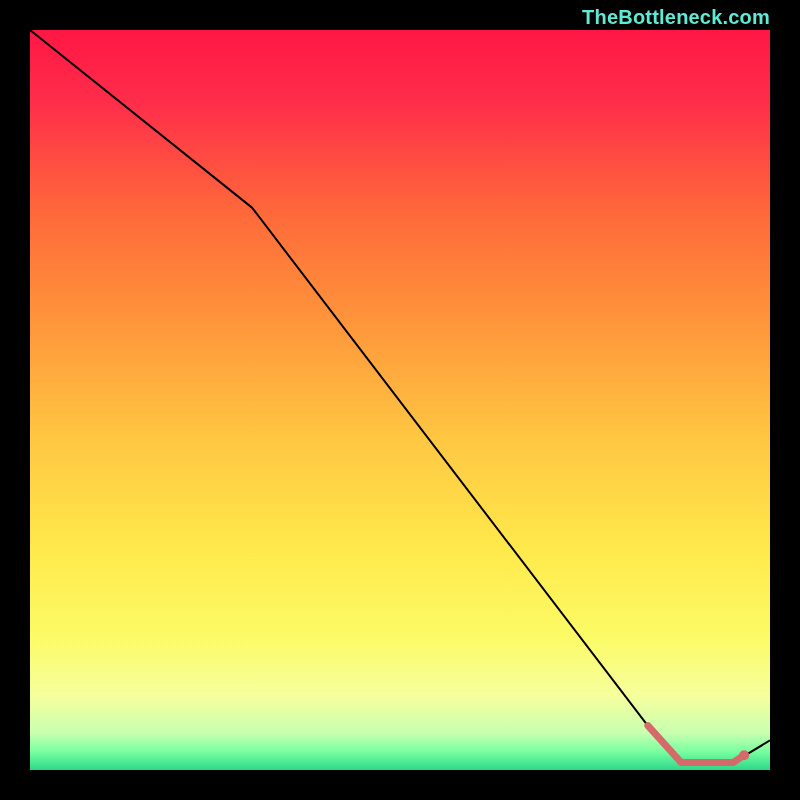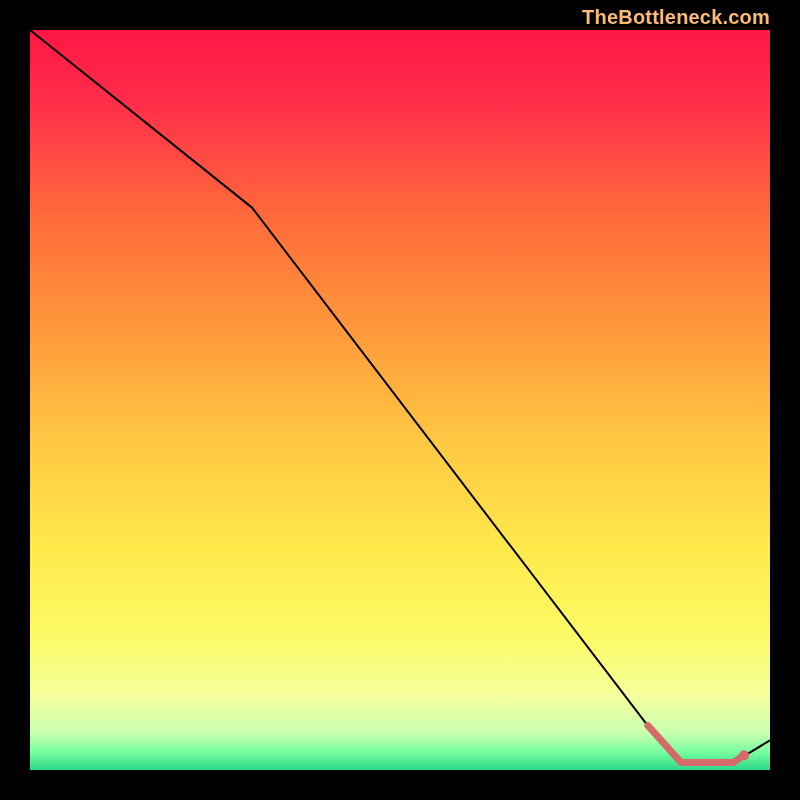--- a/index.html
+++ b/index.html
@@ -24,21 +24,21 @@
     width: 740px;
     height: 740px;
     
   }
   #watermark {
     position: absolute;
     top: 6px;
     right: 30px;
     font-size: 20px;
     font-weight: 600;
-    color: #fdba74;
+    color: #5eead4;
     letter-spacing: 0.2px;
   }
   svg { display: block; }
 </style>
 </head>
 <body>
 
 <div id="stage">
   <div id="watermark">TheBottleneck.com</div>
 

